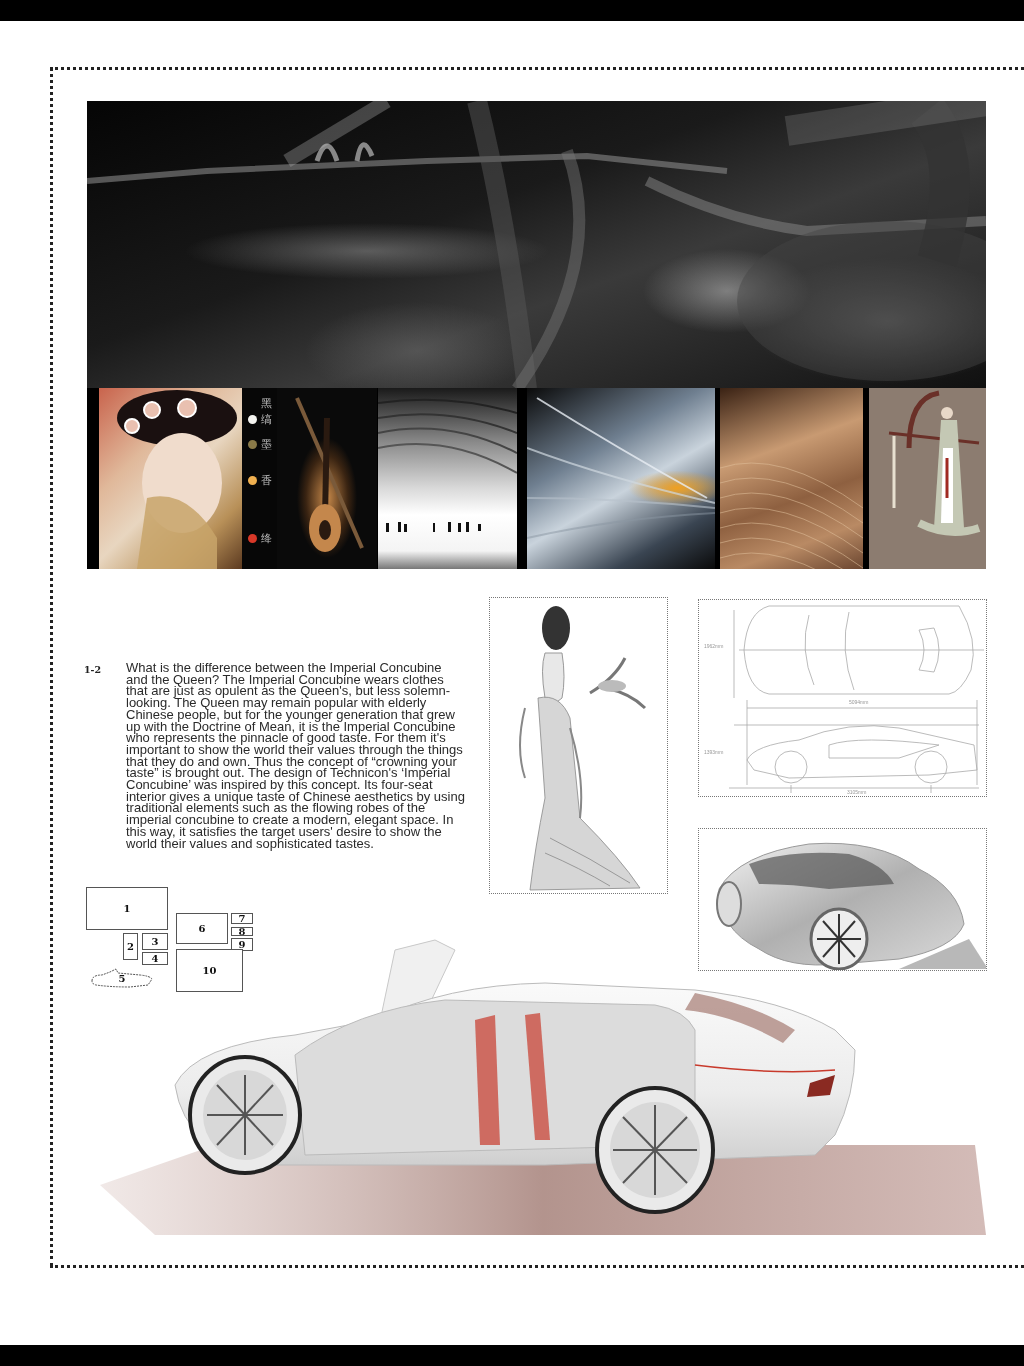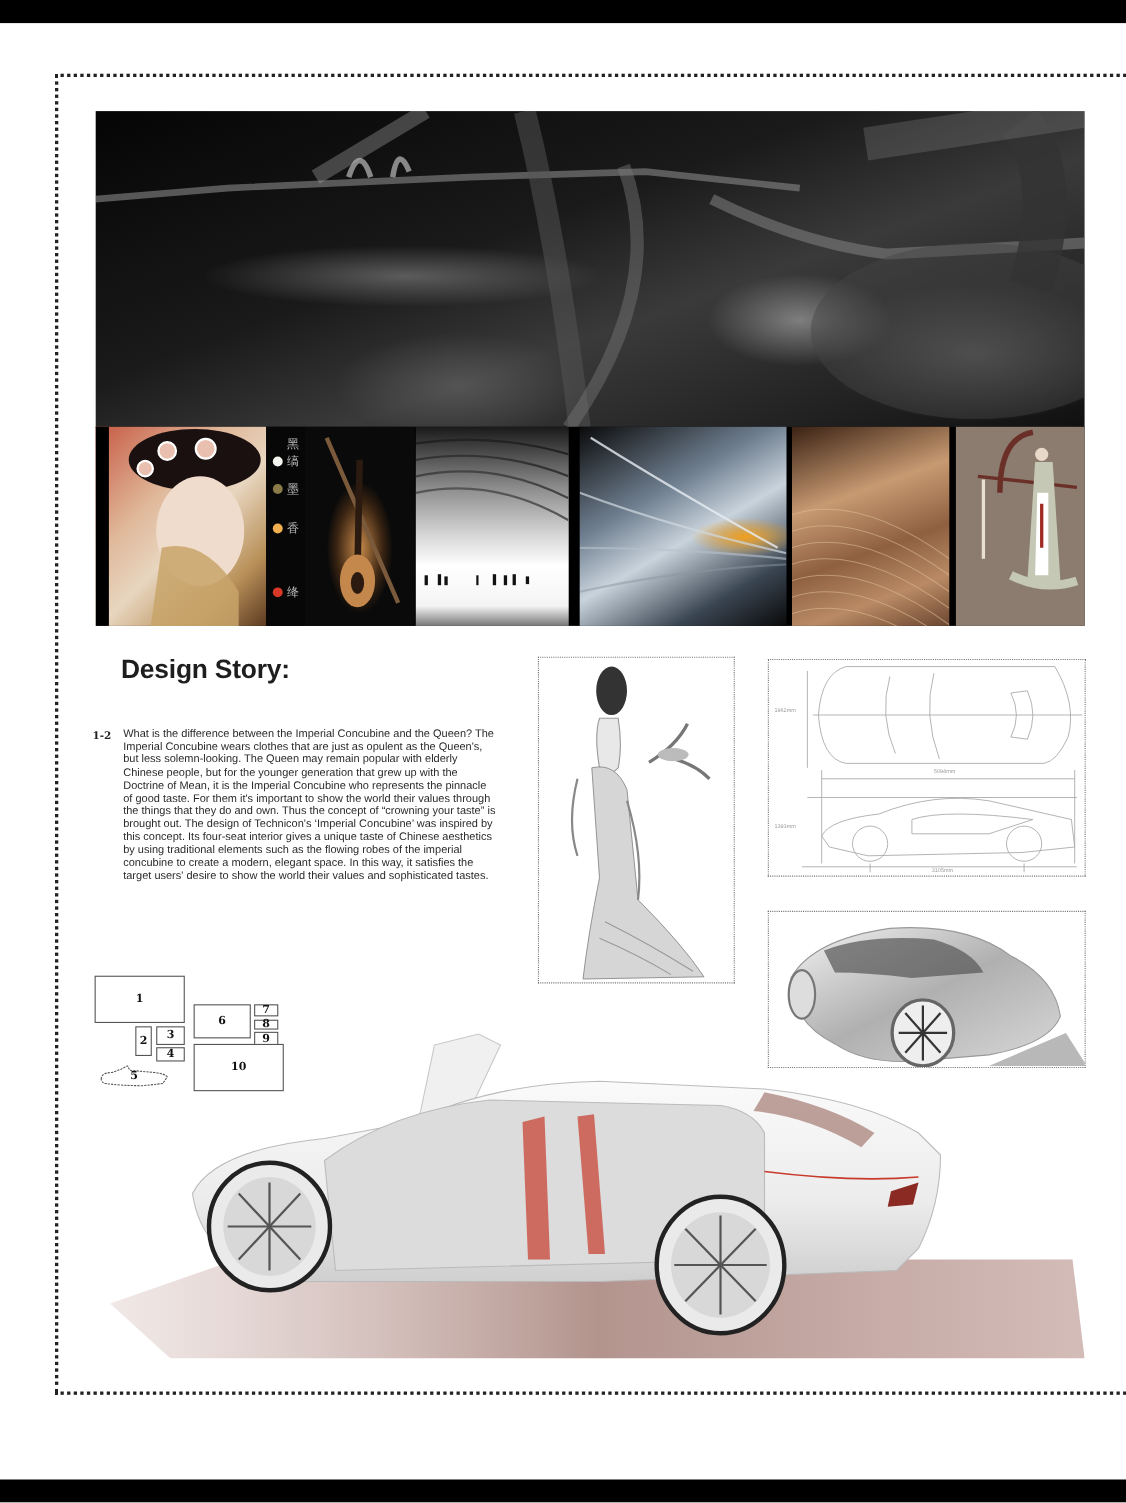--- a/index.html
+++ b/index.html
@@ -36,21 +36,21 @@
   .t4 { left: 440px; width: 188px; background: radial-gradient(ellipse 70px 25px at 150px 100px, #f0a020, transparent 70%), linear-gradient(150deg, #0a0a0a 0%, #6f7f90 35%, #c9d3dc 55%, #3a4552 80%, #0a0a0a 100%); }
   .t5 { left: 633px; width: 143px; background: linear-gradient(160deg, #3a2214 0%, #c89a72 35%, #8e6040 60%, #b98a64 80%, #6b4630 100%); }
   .t6 { left: 782px; width: 117px; background: #8c7c70; }
 
   .swatch { position: absolute; left: 6px; width: 9px; height: 9px; border-radius: 50%; }
   .swatch-char { position: absolute; left: 19px; font-size: 11px; color: #bbb; font-family: "DejaVu Sans", sans-serif; }
 
   
   .story-title { position: absolute; left: 110px; top: 594px; width: 360px; font-size: 24px; font-weight: bold; line-height: 29px; color: #1e1e1e; letter-spacing: -0.2px; }
   .story-num { position: absolute; left: 84px; top: 664px; font-family: "DejaVu Serif", serif; font-weight: bold; font-size: 9.5px; color: #222; }
-  .story-body { position: absolute; left: 112px; top: 662px; width: 340px; font-size: 10px; line-height: 11.7px; color: #2a2a2a; text-align: left; }
+  .story-body { position: absolute; left: 126px; top: 662px; width: 340px; font-size: 13px; line-height: 11.7px; color: #2a2a2a; text-align: left; }
 
   
   .legend { position: absolute; left: 86px; top: 887px; width: 170px; height: 110px; }
   .lbox { position: absolute; border: 1px solid #555; background: #fff; display: flex; align-items: center; justify-content: center;
           font-family: "DejaVu Serif", serif; font-weight: bold; font-size: 10px; color: #111; }
 
   
   .dotted { position: absolute; border: 1px dotted #777; background: #fff; overflow: hidden; }
   .figure-sketch { left: 489px; top: 597px; width: 179px; height: 297px; }
   .blueprint { left: 698px; top: 599px; width: 289px; height: 198px; }
@@ -162,41 +162,40 @@
       <path d="M72 32 L65 140 Q80 145 95 140 L88 32 Z" fill="#c4c8b4"></path>
       <path d="M74 60 L72 135 L84 135 L84 60 Z" fill="#fff"></path>
       <line x1="78" y1="70" x2="78" y2="110" stroke="#a02a22" stroke-width="3"></line>
       <path d="M50 135 Q80 150 110 140" stroke="#c4c8b4" stroke-width="8" fill="none"></path>
       <line x1="25" y1="48" x2="25" y2="120" stroke="#e8e0d0" stroke-width="3"></line>
     </svg>
   </div>
 </div>
 
 <div class="story-title">
-  <div>Design Story:</div>
 </div>
 <div class="story-num">1-2</div>
 <div class="story-body">What is the difference between the Imperial Concubine and the Queen? The Imperial Concubine wears clothes that are just as opulent as the Queen's, but less solemn-looking. The Queen may remain popular with elderly Chinese people, but for the younger generation that grew up with the Doctrine of Mean, it is the Imperial Concubine who represents the pinnacle of good taste. For them it's important to show the world their values through the things that they do and own. Thus the concept of “crowning your taste” is brought out. The design of Technicon's ‘Imperial Concubine’ was inspired by this concept. Its four-seat interior gives a unique taste of Chinese aesthetics by using traditional elements such as the flowing robes of the imperial concubine to create a modern, elegant space. In this way, it satisfies the target users' desire to show the world their values and sophisticated tastes.</div>
 
 <div class="legend">
   <div class="lbox" style="left:0;top:0;width:82px;height:43px">1</div>
   <div class="lbox" style="left:37px;top:46px;width:15px;height:27px">2</div>
   <div class="lbox" style="left:56px;top:46px;width:26px;height:17px">3</div>
   <div class="lbox" style="left:56px;top:65px;width:26px;height:13px">4</div>
   <div class="lbox" style="left:4px;top:80px;width:64px;height:22px;border:none;background:transparent">
     <svg width="64" height="22" style="position:absolute;left:0;top:0">
       <path d="M2 14 Q2 8 12 8 L20 5 L26 2 L28 6 L50 8 Q60 9 62 12 L58 18 L40 20 Q20 20 6 18 Q2 17 2 14 Z" stroke="#555" fill="#fff" stroke-width="1" stroke-dasharray="2 1"></path>
     </svg>
     <span style="position:relative">5</span>
   </div>
   <div class="lbox" style="left:90px;top:26px;width:52px;height:31px">6</div>
   <div class="lbox" style="left:145px;top:26px;width:22px;height:11px">7</div>
   <div class="lbox" style="left:145px;top:40px;width:22px;height:9px">8</div>
   <div class="lbox" style="left:145px;top:51px;width:22px;height:13px">9</div>
-  <div class="lbox" style="left:90px;top:62px;width:82px;height:43px">10</div>
+  <div class="lbox" style="left:90px;top:62px;width:67px;height:43px">10</div>
 </div>
 
 <div class="dotted figure-sketch">
   <svg width="179" height="297">
     <ellipse cx="66" cy="30" rx="14" ry="22" fill="#333"></ellipse>
     <path d="M55 55 Q50 70 55 100 Q62 110 72 100 Q76 80 72 55 Z" fill="#e8e8e8" stroke="#999"></path>
     <path d="M48 100 Q70 95 80 120 L90 220 Q130 260 150 290 L40 292 Q45 250 55 200 Z" fill="#d6d6d6" stroke="#888" stroke-width="0.8"></path>
     <path d="M35 110 Q25 150 35 180" stroke="#888" stroke-width="2" fill="none"></path>
     <path d="M80 130 Q95 180 90 220" stroke="#888" stroke-width="2" fill="none"></path>
     <path d="M60 240 Q100 260 140 285 M55 255 Q90 270 120 288" stroke="#999" fill="none"></path>

